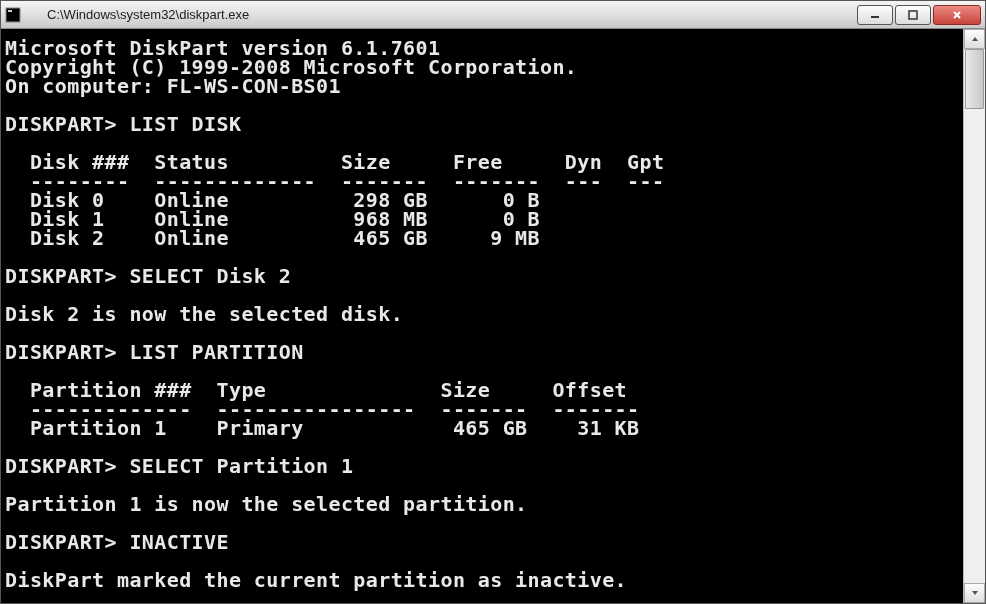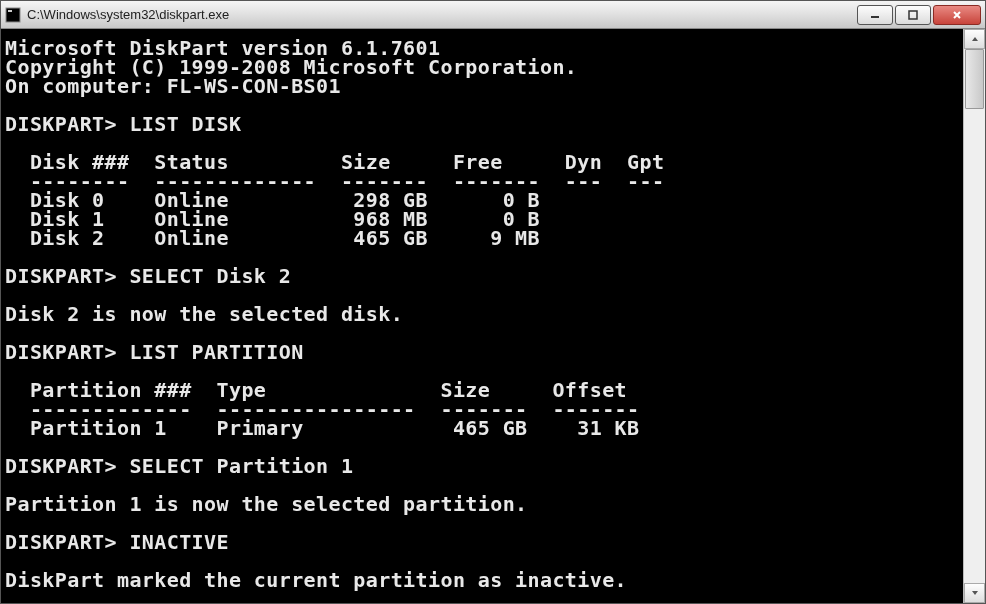--- a/index.html
+++ b/index.html
@@ -33,20 +33,21 @@
     align-items: center;
     justify-content: center;
   }
   .titlebar-icon svg { width: 16px; height: 16px; }
   .titlebar-title {
     flex: 1;
     font-family: "Segoe UI", sans-serif;
     font-size: 13px;
     color: #222;
     white-space: nowrap;
+    margin-left: 20px;
   }
   .titlebar-buttons {
     display: flex;
     gap: 0;
   }
   .tb-btn {
     width: 36px;
     height: 20px;
     border: 1px solid #555;
     border-radius: 3px;

